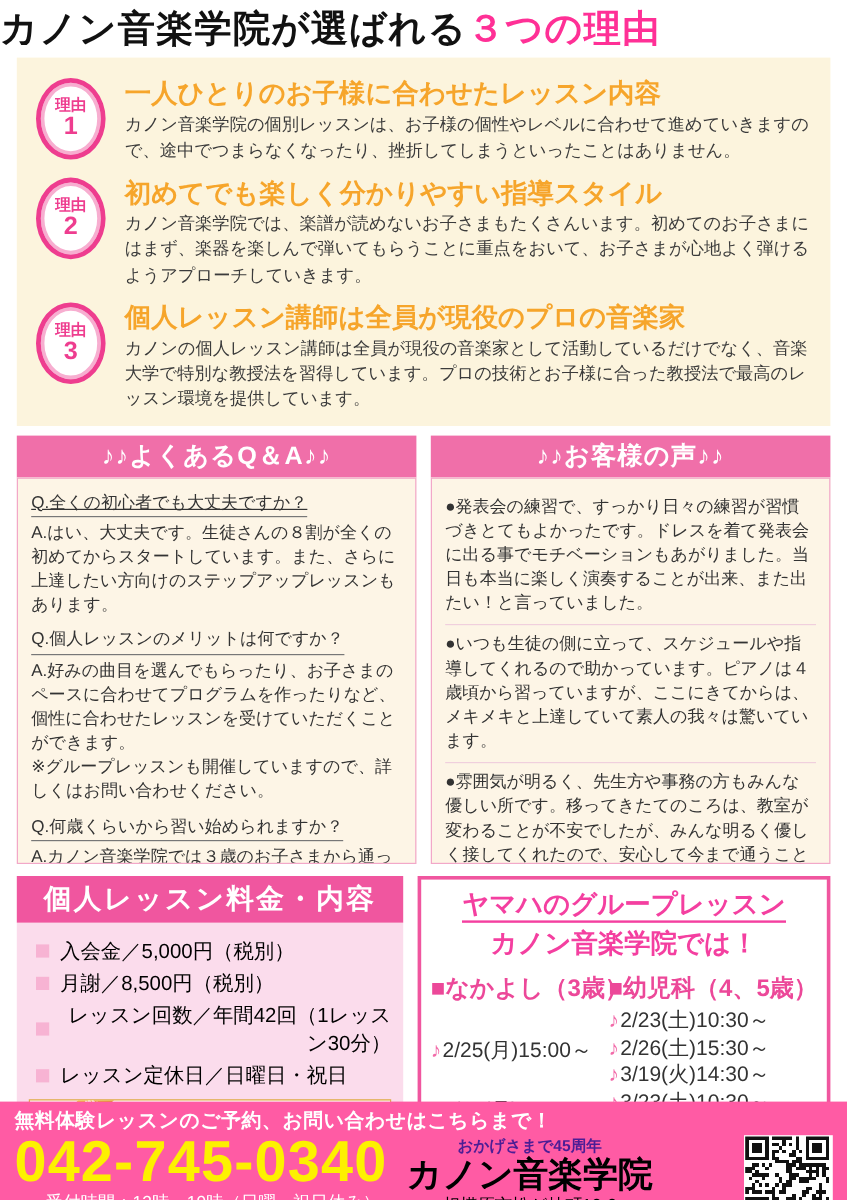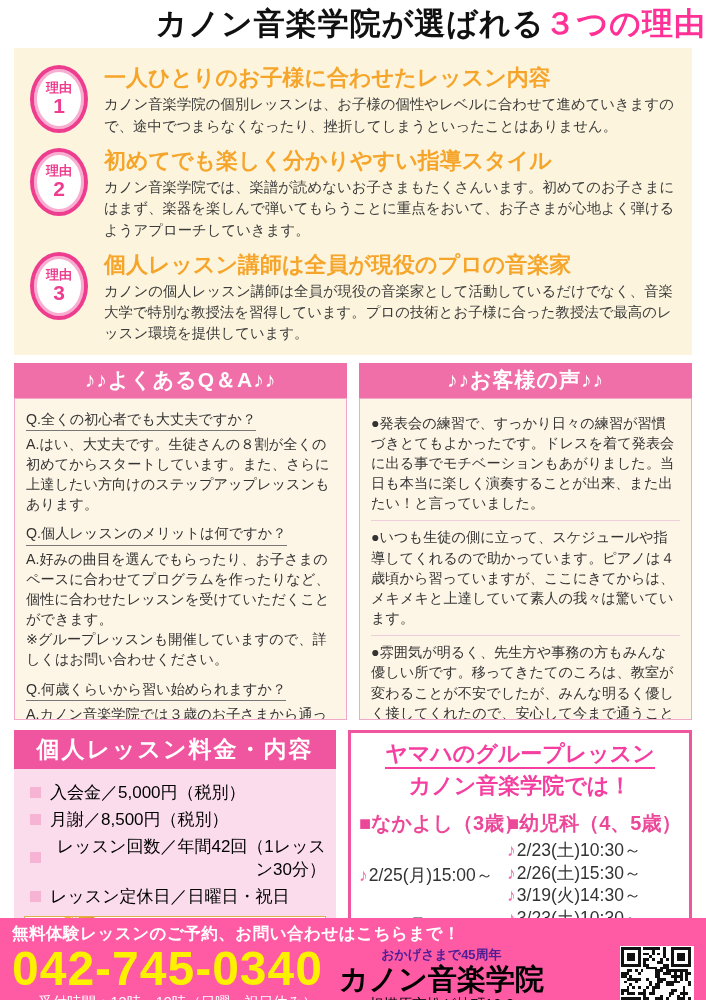--- a/index.html
+++ b/index.html
@@ -1,20 +1,20 @@
 <!DOCTYPE html>
 <html style="--title_pink: #ff3096; --cream: #fcf4dd; --badge_pink: #ee3d8f; --orange: #f6a52b; --panel_pink: #f06fa9; --panel_cream: #fdf5e6; --deep_pink: #f0569f; --price_pink: #fbdcec; --gold: #efa50f; --yam_pink: #f43fa0; --footer_pink: #ff5ba4; --yellow: #fdf100;"><head>
 <meta charset="utf-8">
 <style>
   html,body{margin:0;padding:0;background:#fff;}
   .page{width:706px;height:1000px;position:relative;overflow:hidden;background:#fff;
         font-family:"Liberation Sans","DejaVu Sans",sans-serif;}
 
   
-  .title{margin:0;padding:7px 0 4px;text-align:right;font-size:31px;font-weight:bold;
+  .title{margin:0;padding:7px 0 4px;text-align:left;font-size:31px;font-weight:bold;
          color:#111;letter-spacing:1px;line-height:1.1;}
   .title .pink{color:var(--title_pink,#ff3096);}
 
   
   .reasons{margin:3px 14px 0;background:var(--cream,#fcf4dd);padding:6px 16px 10px;}
   .reason{display:flex;gap:16px;align-items:flex-start;margin:11px 0 0;}
   .badge{flex:0 0 auto;width:50px;height:60px;border-radius:50%;
          border:4px solid var(--badge_pink,#ee3d8f);
          box-shadow:inset 0 0 0 3px #f7aed0;background:#fff;
          display:flex;flex-direction:column;align-items:center;justify-content:center;
@@ -26,21 +26,21 @@
 
   
   .panels{display:flex;gap:12px;margin:8px 14px 0;border-radius:27px;}
   .panel{flex:1;min-width:0;}
   .panel-header{background:var(--panel_pink,#f06fa9);color:#fff;font-weight:bold;font-size:21px;
                 text-align:center;padding:3px 0 4px;letter-spacing:1px;}
   .panel-body{border:1px solid #f2a8c9;background:var(--panel_cream,#fdf5e6);
               height:322px;box-sizing:border-box;padding:8px 11px;
               font-size:14.2px;color:#333;line-height:1.42;overflow:hidden;}
   .qa-q{margin:9px 0 3px;display:table;border-bottom:1px solid #777;padding-bottom:1px;}
-  .qa-q.first{margin-top:2px;}
+  .qa-q.first{margin-top:2px;text-decoration:underline;}
   .qa-a{margin:0;white-space:pre-line;}
   .voice{margin:0;padding:6px 0 7px;border-bottom:1px solid #f0cfdd;}
 
   
   .bottom{display:flex;gap:12px;margin:10px 14px 0;}
   .price-panel{flex:1;min-width:0;}
   .price-header{background:var(--deep_pink,#f0569f);color:#fff;font-size:23px;font-weight:bold;
                 text-align:center;padding:4px 0;letter-spacing:2px;}
   .price-body{background:var(--price_pink,#fbdcec);padding:8px 10px;height:222px;box-sizing:border-box;}
   .price-list{list-style:none;margin:2px 0 0;padding:0 0 0 6px;}

